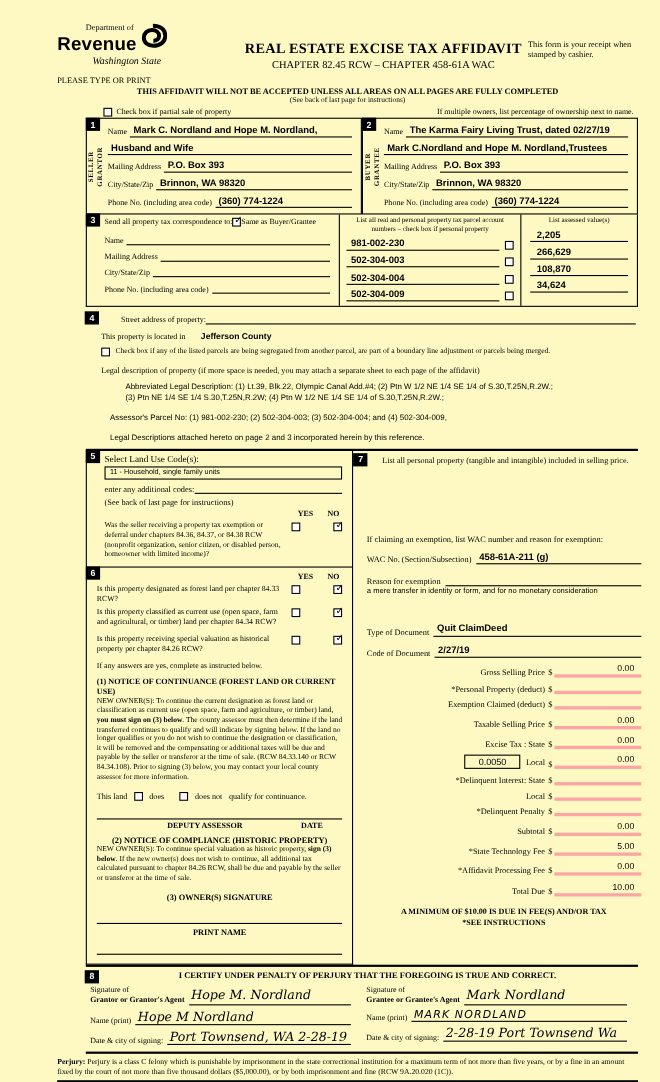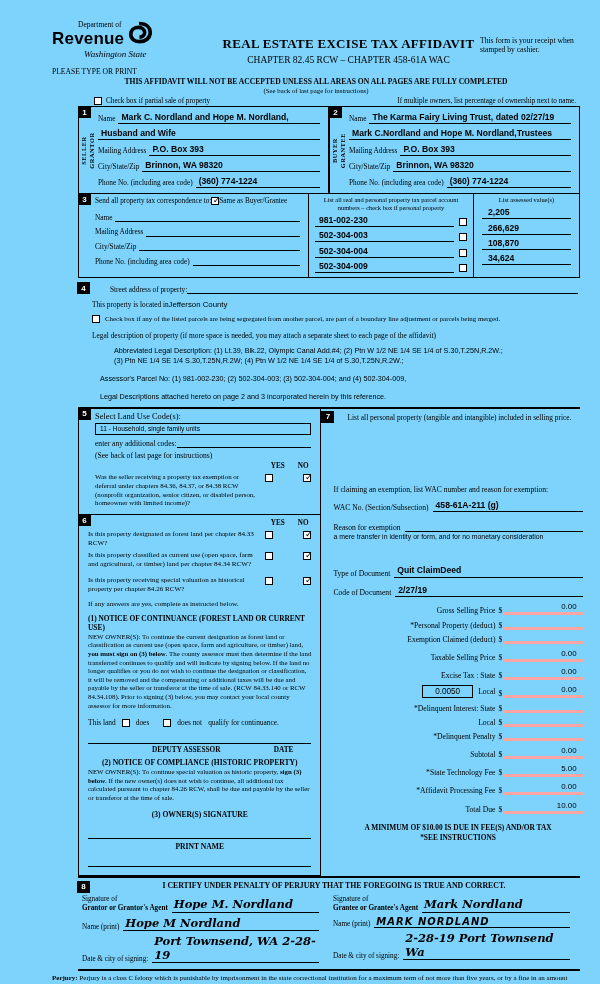--- a/index.html
+++ b/index.html
@@ -1,18 +1,18 @@
 <!DOCTYPE html>
 <html><head>
 <meta charset="utf-8">
 <style>
   * { box-sizing: border-box; margin: 0; padding: 0; }
   html,body { width:600px; height:984px; background:#f7f7f5; }
   body { font-family:"Liberation Serif", serif; color:#000; overflow:hidden; }
-  .page { width:600px; height:984px; background:#7dd3fc; padding:20px 20px 0 52px; position:relative; }
+  .page { width:600px; height:984px; background:#fef9c3; padding:20px 20px 0 52px; position:relative; }
 
   
   .hdr { display:flex; align-items:flex-start; }
   .logo-block { width:165px; flex:0 0 auto; }
   .logo-top { font-size:7.5px; margin-left:26px; }
   .logo-row { display:flex; align-items:center; }
   .logo-rev { font-family:"Liberation Sans",sans-serif; font-weight:bold; font-size:17px; letter-spacing:0.2px; }
   .swirl { margin-left:2px; margin-top:-8px; }
   .logo-ws { font-size:9px; font-style:italic; margin-left:32px; }
   .please { font-size:7.6px; margin-top:8px; }
@@ -30,21 +30,21 @@
   .cb { display:inline-block; width:8px; height:8px; border:1px solid #000; position:relative; vertical-align:-1px; background:#fff; flex:0 0 auto; }
   .cb.checked::after { content:"\2713"; position:absolute; top:-3px; left:0.5px; font-size:9px; font-weight:bold; font-family:"DejaVu Sans",sans-serif; }
   .secnum { width:13px; height:12px; background:#000; color:#fff; font-family:"Liberation Sans",sans-serif;
             font-size:8px; font-weight:bold; display:flex; align-items:center; justify-content:center; }
   .secnum.abs { position:absolute; top:-1px; left:-1px; }
   .fill { flex:1; border-bottom:1px solid #000; min-height:10px; font-family:"Liberation Sans",sans-serif;
           font-weight:bold; font-size:8.6px; line-height:1.1; padding:0 2px 1px 3px; }
   .frow { display:flex; align-items:center; font-size:7.3px; margin-top:4.6px; }
   .frow .lbl { white-space:nowrap; padding-right:3px; }
   .sans { font-family:"Liberation Sans",sans-serif; }
-  .hand { font-family:"DejaVu Serif",serif; font-style:italic; font-weight:bold; font-size:11.5px; transform:rotate(-1deg);margin-top:24px; }
+  .hand { font-family:"DejaVu Serif",serif; font-style:italic; font-weight:normal; font-size:11.5px; transform:rotate(-1deg);margin-top:24px; }
 
   .form-main { margin-left:26px; }
 
   
   .row-parties { display:flex; }
   .party-box { flex:1; border:1.5px solid #000; position:relative; display:flex; }
   .side { width:17px; display:flex; align-items:center; justify-content:center; flex:0 0 auto; }
   .side-text { transform:rotate(-90deg); font-size:6.3px; font-weight:bold; letter-spacing:0.6px; line-height:1.2; text-align:center; white-space:nowrap; }
   .party-fields { flex:1; padding:1px 8px 5px 2px; }
 
@@ -57,21 +57,21 @@
   .prow { display:flex; align-items:flex-end; margin-top:3.4px; }
   .pnum { flex:1; border-bottom:1px solid #000; font-family:"Liberation Sans",sans-serif; font-weight:bold; font-size:8.6px; padding:0 2px 1px 4px; }
   .prow .cb { margin-left:5px; margin-bottom:1px; }
   .assessed-col { flex:0 0 21%; padding:2px 8px 4px 8px; }
   .vrow { border-bottom:1px solid #000; font-family:"Liberation Sans",sans-serif; font-weight:bold; font-size:8.6px; margin-top:3.4px; min-height:11px; padding:0 2px 1px 6px; }
 
   
   .sec4 { padding:4px 2px 6px 0; font-size:7.3px; }
   .s4row { display:flex; align-items:flex-end; }
   .s4row .secnum { position:relative; top:0; left:-15px; margin-right:-7px; }
-  .located { margin-left:14px; margin-top:6px; display:flex; align-items:flex-end; }
+  .located { margin-left:14px; margin-top:6px; display:flex; align-items:flex-end; gap:14px; }
   .seg { margin-left:14px; margin-top:6px; display:flex; gap:5px; font-size:6.9px; align-items:flex-start; }
   .legal-lbl { margin-left:14px; margin-top:8px; font-size:7.4px; }
   .abbrev { margin-left:36px; margin-top:6px; font-size:7.2px; line-height:1.3; }
   .s4line { margin-left:22px; margin-top:9px; font-size:7.2px; }
 
   
   .two-col { display:flex; border-top:2px solid #000; align-items:stretch; }
   .col-left { flex:0 0 48.5%; border:1.5px solid #000; border-top:0; position:relative; display:flex; flex-direction:column; }
   .sec5 { padding:3px 9px 6px 16px; border-bottom:1.2px solid #000; position:relative; }
   .sec5-title { font-size:8.4px; }
@@ -268,21 +268,21 @@
     </div>
 
     <div class="sec4">
       <div class="s4row" style="margin-left:14px;">
         <div class="secnum">4</div>
         <span class="lbl" style="margin-left:12px;">Street address of property:</span>
         <span class="fill"></span>
       </div>
       <div class="located">
         <span>This property is located in</span>
-        <span class="sans" style="font-size:7.8px;">Jefferson County</span>
+        <span class="sans" style="font-size:7.8px;font-weight:bold;">Jefferson County</span>
       </div>
       <div class="seg">
         <span class="cb"></span>
         <span>Check box if any of the listed parcels are being segregated from another parcel, are part of a boundary line adjustment or parcels being merged.</span>
       </div>
       <div class="legal-lbl">Legal description of property (if more space is needed, you may attach a separate sheet to each page of the affidavit)</div>
       <div class="abbrev sans">
         <div>Abbreviated Legal Description: (1) Lt.39, Blk.22, Olympic Canal Add.#4;  (2) Ptn W 1/2 NE 1/4 SE 1/4 of S.30,T.25N,R.2W.;</div>
         <div>(3) Ptn NE 1/4 SE 1/4 S.30,T.25N,R.2W;  (4) Ptn W 1/2 NE 1/4 SE 1/4 of S.30,T.25N,R.2W.;</div>
       </div>

